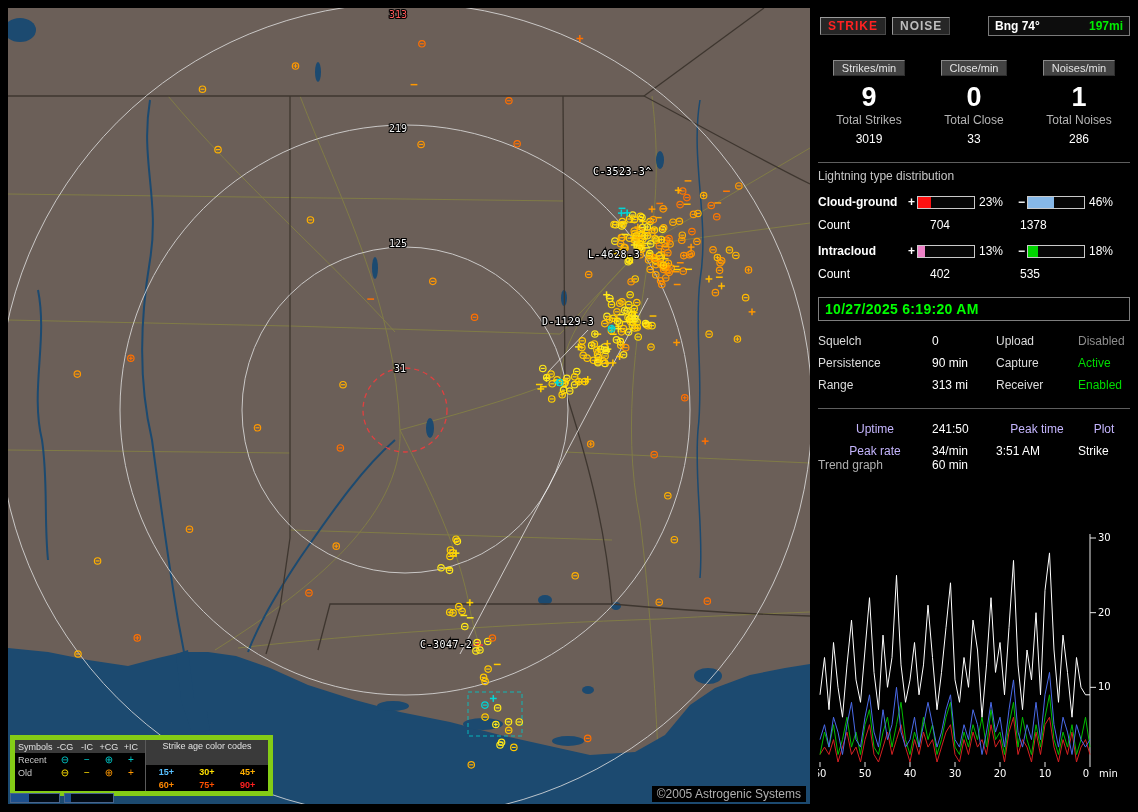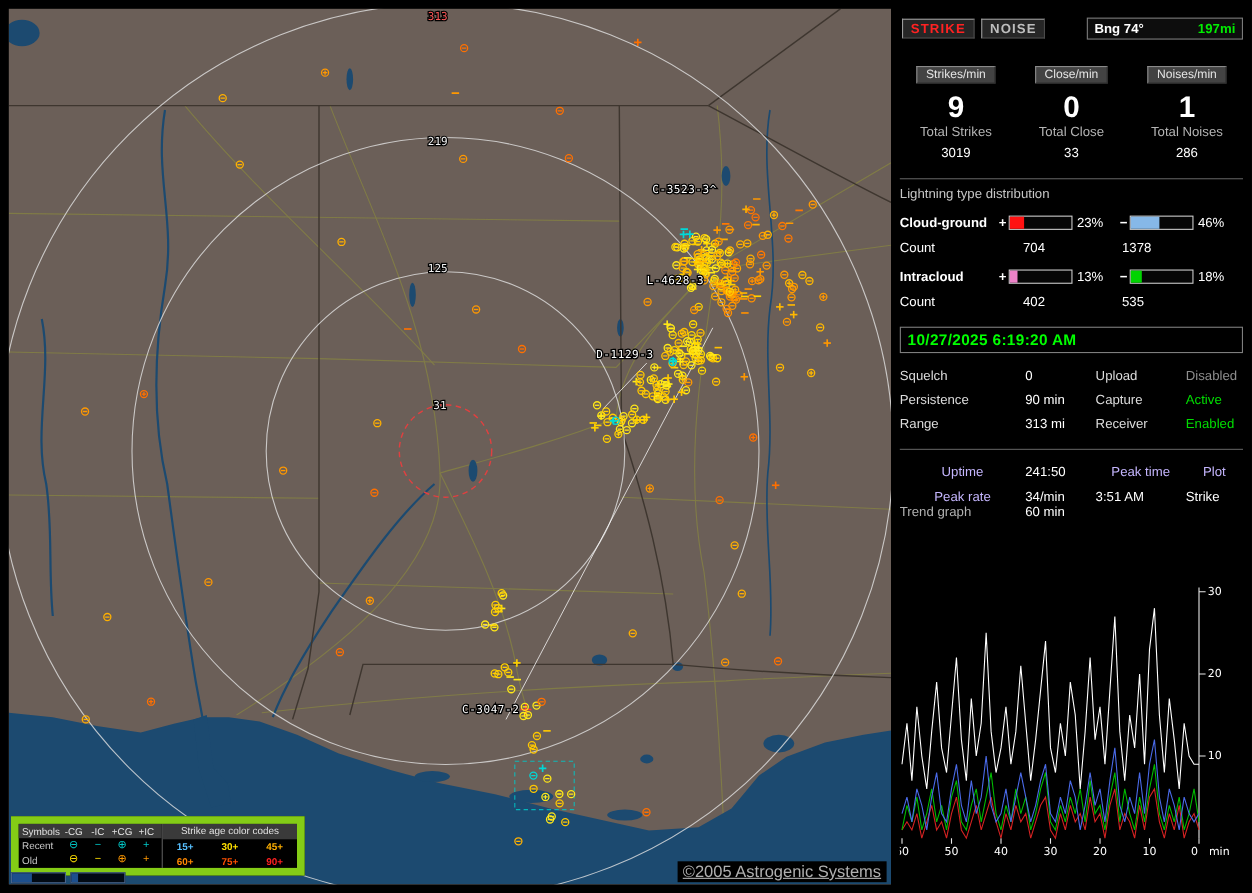--- a/index.html
+++ b/index.html
@@ -5,32 +5,32 @@
   html,body{margin:0;padding:0;background:#000;}
   body{width:1138px;height:812px;position:relative;overflow:hidden;
        font-family:"Liberation Sans",sans-serif;-webkit-font-smoothing:antialiased;}
 
   
   #map-wrap{position:absolute;left:8px;top:8px;width:802px;height:796px;background:#6b5f58;overflow:hidden;}
   #map-svg{display:block;}
   .cell-label{font:10px "DejaVu Sans Mono",monospace;fill:#fff;stroke:#000;stroke-width:2.4px;paint-order:stroke;letter-spacing:.5px;}
   .ring-label{font:10px "DejaVu Sans Mono",monospace;stroke:#000;stroke-width:2.2px;paint-order:stroke;text-anchor:middle;}
 
-  #copyright{position:absolute;right:4px;bottom:2px;background:#000;color:#b0b0b0;font-size:15px;padding:1px 5px;text-decoration:underline;}
+  #copyright{position:absolute;right:4px;bottom:2px;background:#000;color:#b0b0b0;font-size:12px;padding:1px 5px;}
 
   
-  #legend{position:absolute;left:2px;bottom:8px;display:flex;background:#000;border:7px solid #84cc16;
+  #legend{position:absolute;left:2px;bottom:8px;display:flex;background:#000;border:5px solid #84cc16;
           font-size:9px;color:#c8c8c8;line-height:12px;}
   .lg-left{border-right:1px solid #5a5a5a;}
   .lg-row{display:flex;align-items:center;height:13px;padding:0 3px;white-space:nowrap;}
   .lg-head{background:#3a3a3a;color:#e0e0e0;}
   .lg-c0{display:inline-block;width:36px;}
   .lg-c{display:inline-block;width:22px;text-align:center;}
   .lg-right{width:122px;}
-  .lg-head2{background:#3a3a3a;height:14px;text-align:center;color:#e0e0e0;}
+  .lg-head2{background:#3a3a3a;height:25px;text-align:center;color:#e0e0e0;}
   .lg-ages{display:flex;justify-content:space-around;height:13px;align-items:center;font-weight:bold;}
   .lg-sym{font-size:10px;}
 
   .buffer-box{position:absolute;height:8px;width:48px;border:1px solid #49648c;background:#020a14;}
   .buffer-fill{height:100%;background:#1d4f8d;}
 
   
   #panel{position:absolute;left:818px;top:8px;width:312px;height:796px;background:#000;color:#ddd;font-size:12px;}
   .top-row{display:flex;align-items:center;gap:6px;margin:8px 0 0 2px;}
   .ind-btn{font-size:12px;font-weight:bold;letter-spacing:1px;padding:1px 7px;background:#262626;

